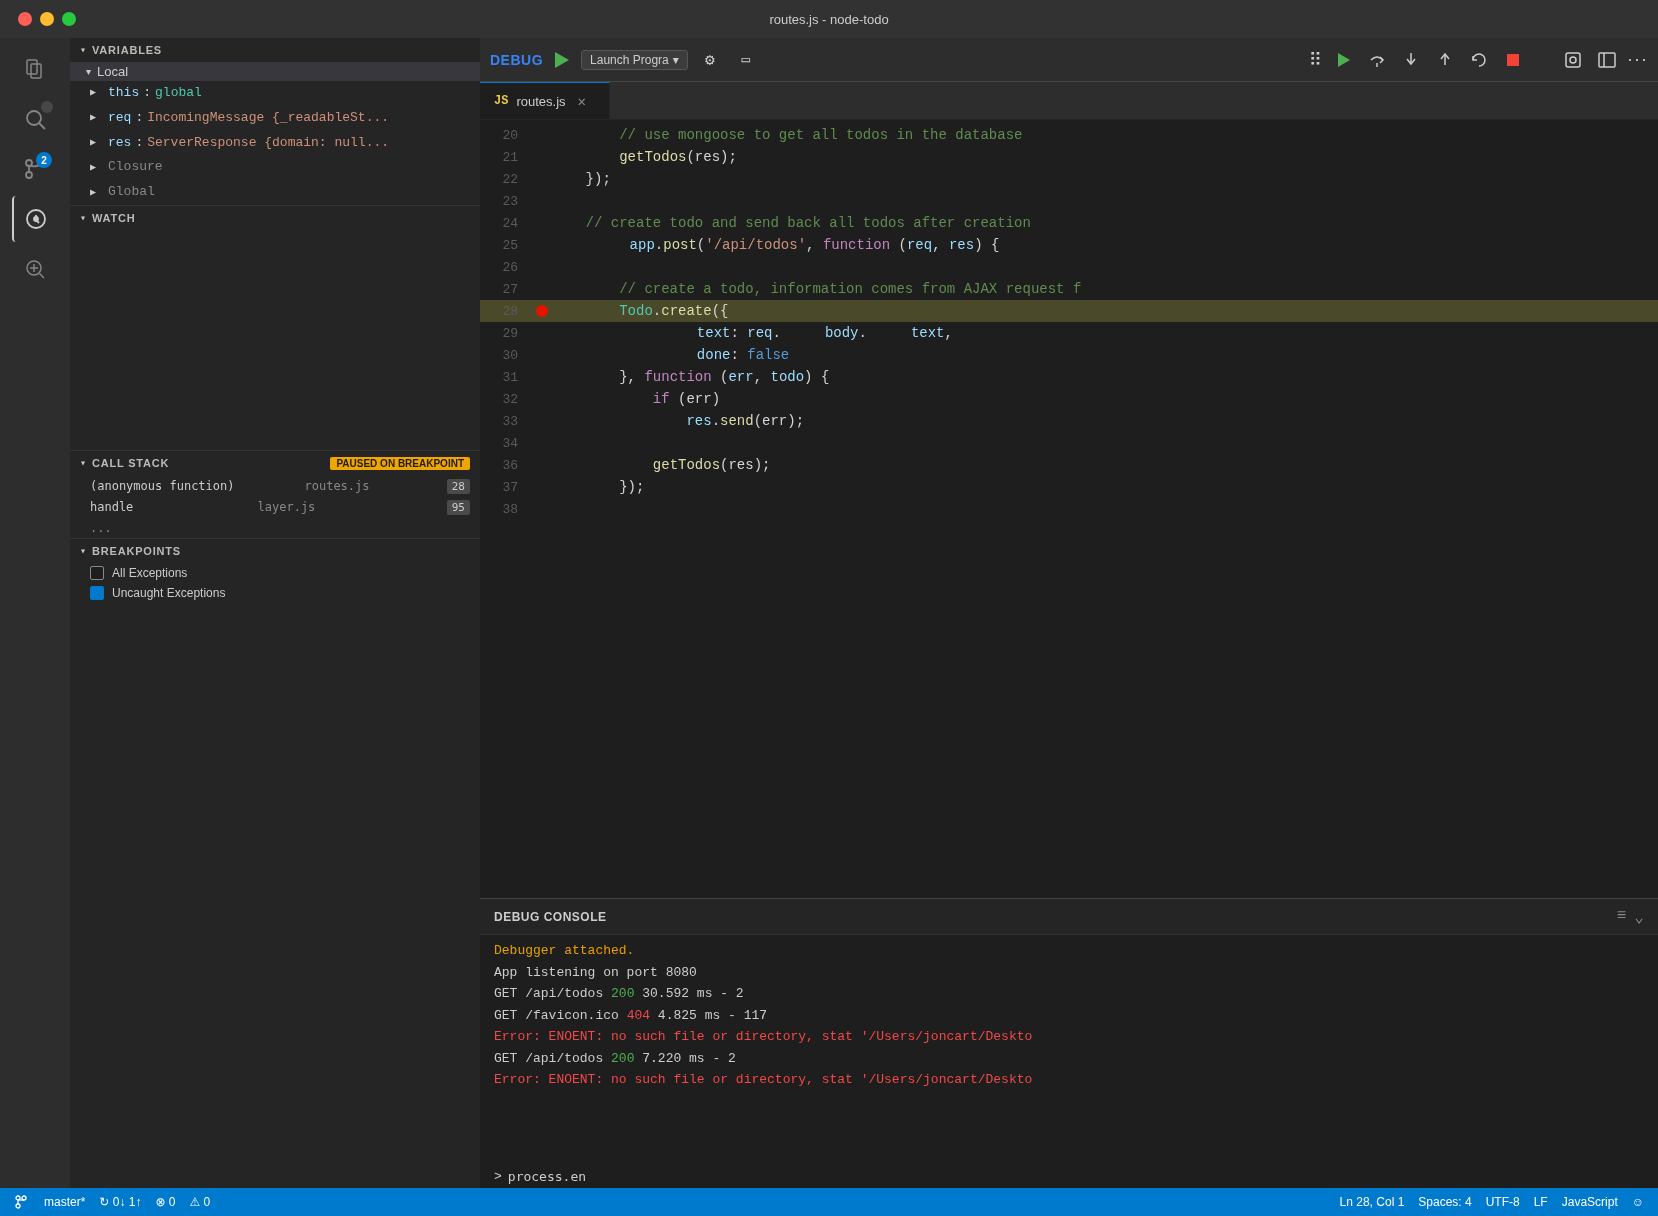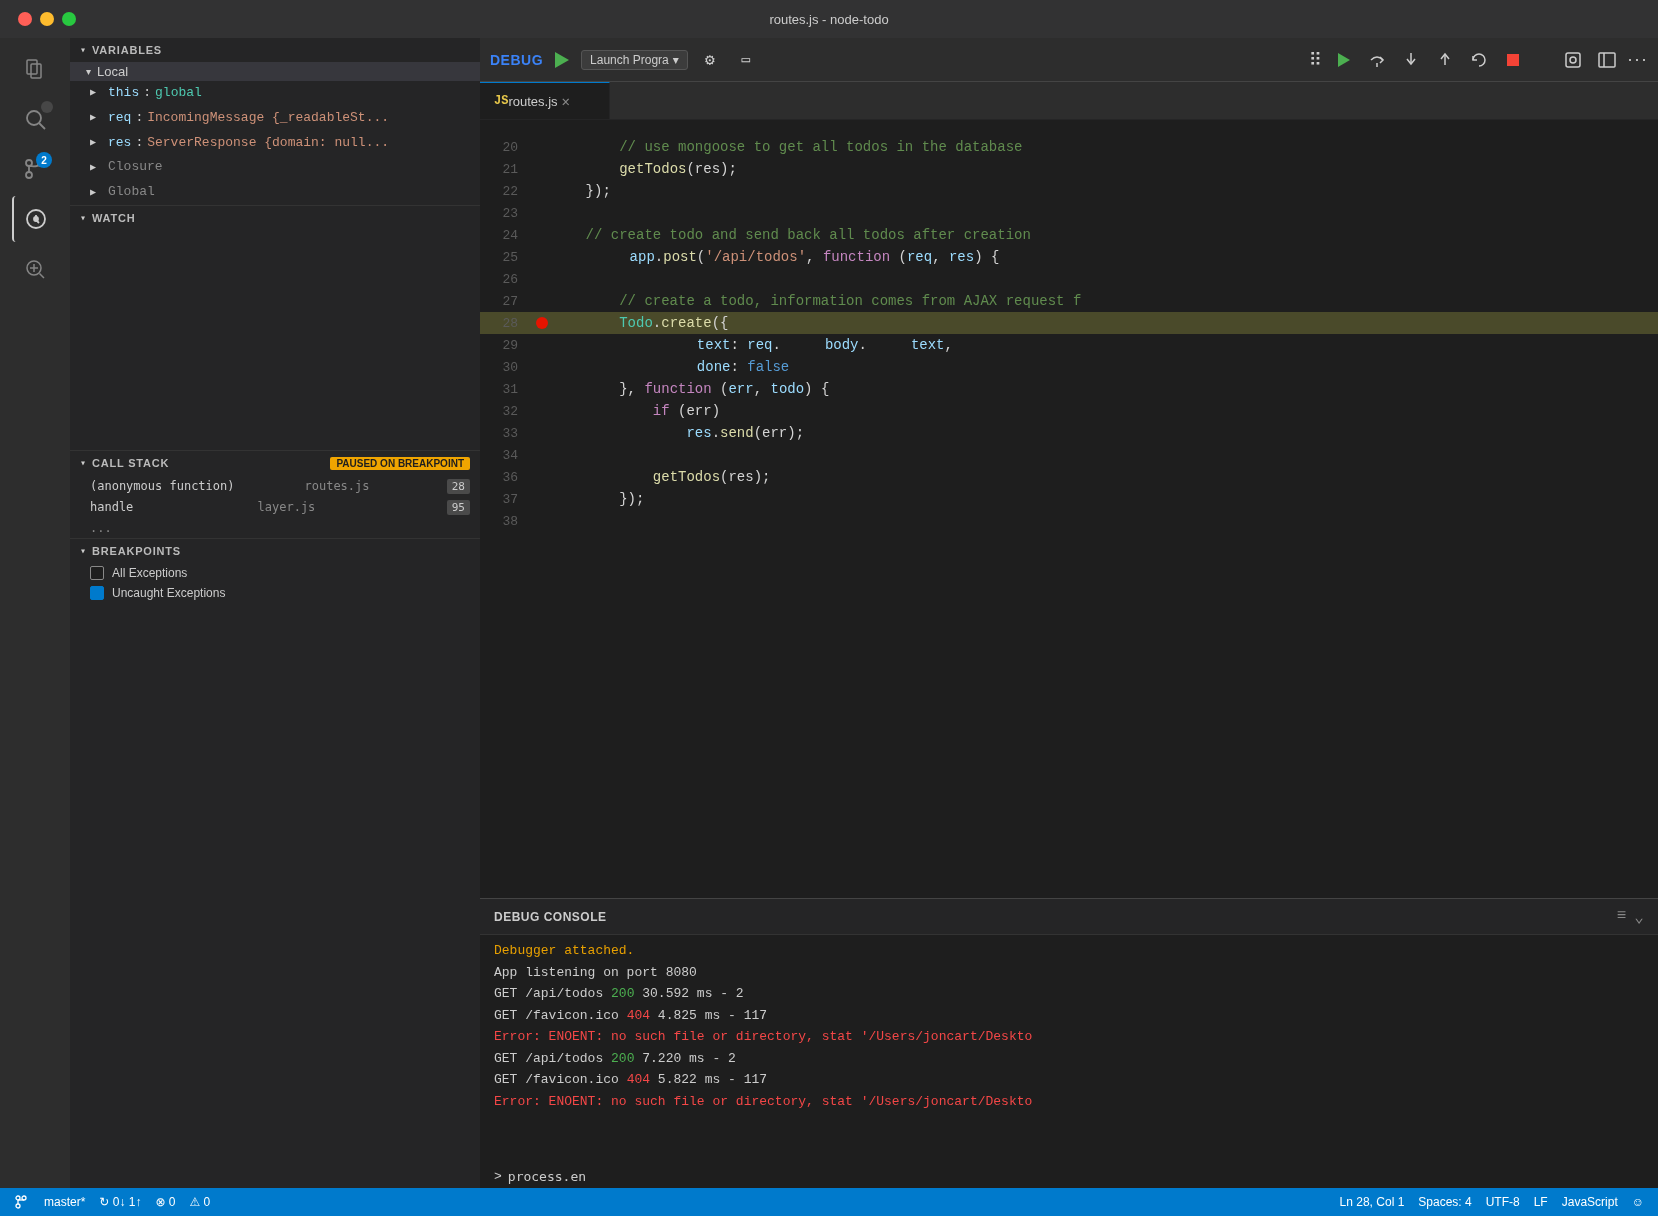--- a/index.html
+++ b/index.html
@@ -345,21 +345,21 @@
       align-items: stretch;
       border-bottom: 1px solid #252526;
       flex-shrink: 0;
     }
     .tab {
       display: flex;
       align-items: center;
       padding: 0 14px;
       cursor: pointer;
       font-size: 13px;
-      gap: 0;
+      gap: 8px;
       border-right: 1px solid #252526;
       min-width: 130px;
     }
     .tab.active {
       background: #1e1e1e;
       border-top: 1px solid #007acc;
     }
     .tab-icon { color: #e8c84a; font-size: 12px; font-weight: bold; }
     .tab-label { color: #cccccc; font-family: -apple-system, sans-serif; }
     .tab-close {
@@ -380,21 +380,21 @@
     
     .code-editor {
       flex: 1;
       overflow: hidden;
       background: #1e1e1e;
       position: relative;
     }
     .code-lines {
       display: flex;
       flex-direction: column;
-      padding: 16px 0;
+      padding: 4px 0;
     }
     .code-line {
       display: flex;
       align-items: center;
       height: 22px;
       font-size: 14px;
       font-family: 'Menlo', 'Monaco', 'Courier New', monospace;
     }
     .code-line.highlighted { background: #4a4a2a; }
     .line-number {
@@ -898,21 +898,20 @@
             <span class="console-action-btn">⌄</span>
           </div>
         </div>
         <div class="console-output">
           <div class="console-line orange">Debugger attached.</div>
           <div class="console-line white">App listening on port 8080</div>
           <div class="console-line white">GET /api/todos <span class="console-status-200">200</span> 30.592 ms - 2</div>
           <div class="console-line white">GET /favicon.ico <span class="console-status-404">404</span> 4.825 ms - 117</div>
           <div class="console-line red">Error: ENOENT: no such file or directory, stat '/Users/joncart/Deskto</div>
           <div class="console-line white">GET /api/todos <span class="console-status-200">200</span> 7.220 ms - 2</div>
-          <div class="console-line white">GET /favicon.ico <span class="console-status-404">404</span> 5.822 ms - 117</div>
           <div class="console-line red">Error: ENOENT: no such file or directory, stat '/Users/joncart/Deskto</div>
         </div>
         <div class="console-input-line">
           <span class="console-prompt">&gt;</span>
           <input class="console-input" value="process.en" style="">
         </div>
       </div>
 
     </div>
   </div>

